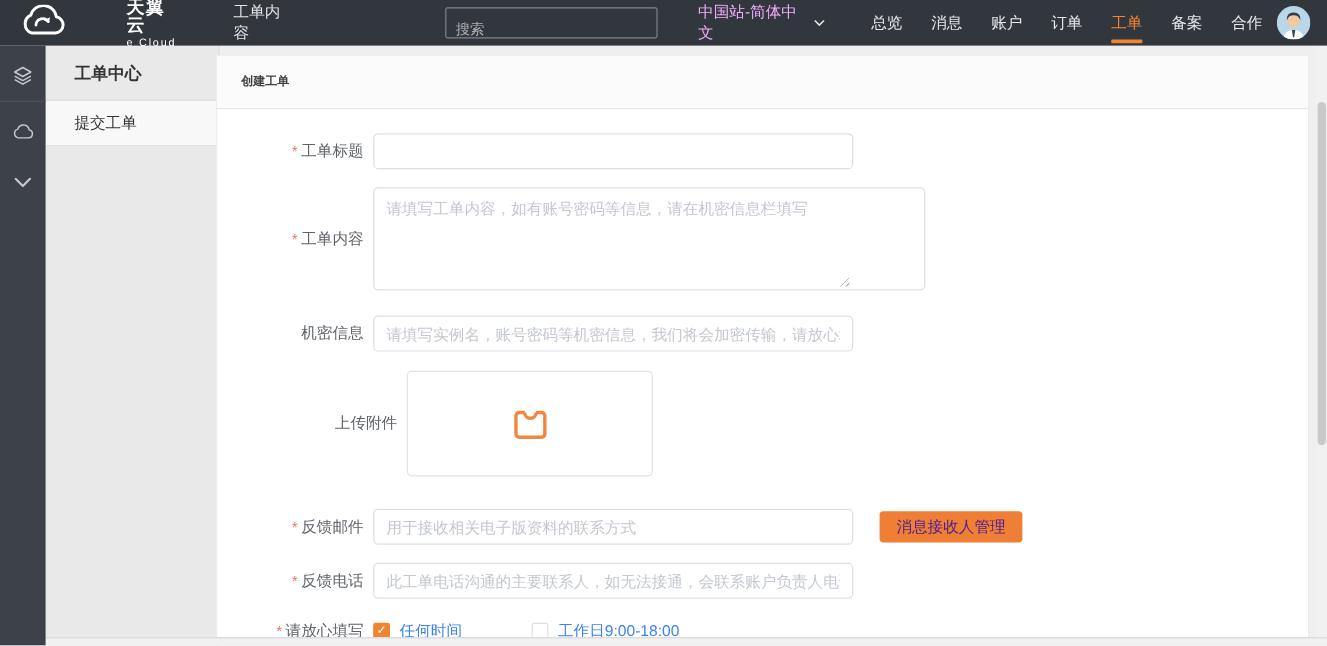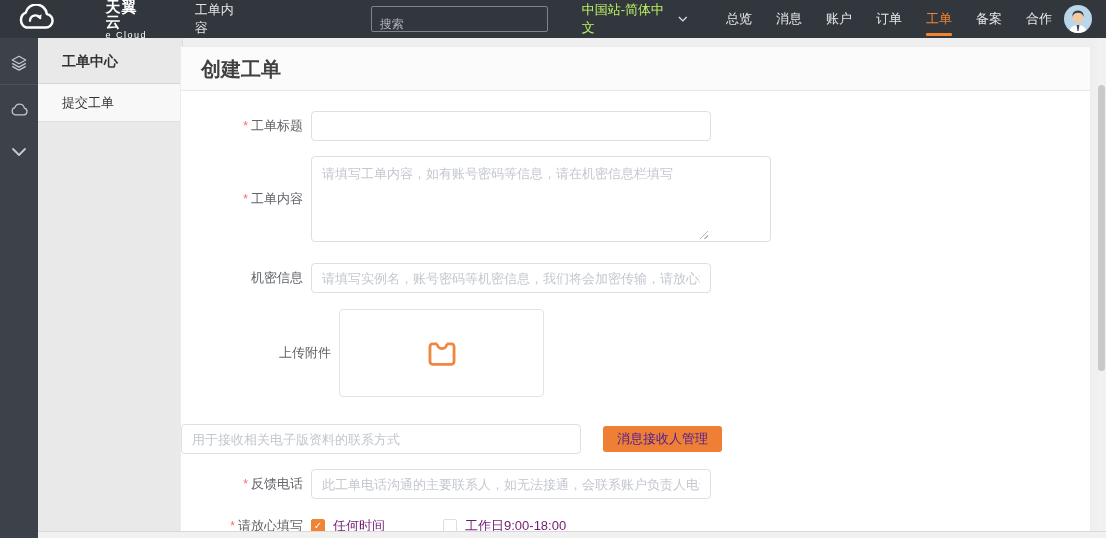--- a/index.html
+++ b/index.html
@@ -26,21 +26,21 @@
     border-radius:2px; display:flex; align-items:flex-end; background:transparent;
   }
   .search-input {
     flex:1; background:transparent; border:none; outline:none;
     color:#d5d8db; font-size:12px; padding:0 8px;
     font-family:"Liberation Sans","DejaVu Sans",sans-serif;
   }
   .search-input::placeholder { color:#aeb2b7; }
   .search-icon { width:14px; height:14px; margin-right:8px; cursor:pointer; }
 
-  .locale { margin-left:34px; color:#bef264; font-size:13px; display:flex; align-items:center; cursor:pointer; }
+  .locale { margin-left:34px; color:#f0abfc; font-size:13px; display:flex; align-items:center; cursor:pointer; }
   .locale svg { margin-left:5px; }
 
   .top-nav { display:flex; margin-left:26px; height:48px; align-items:center; }
   .nav-item {
     color:#e6e8ea; font-size:13px; margin:0 12px; cursor:pointer;
     position:relative; height:38px; line-height:38px; white-space:nowrap;
   }
   .nav-item.active { color:#f08433; }
   .nav-item.active::after {
     content:""; position:absolute; left:50%; transform:translateX(-50%);
@@ -73,21 +73,21 @@
   .side-item.active { background:#f8f8f8; color:#333; }
 
   
   .main {
     position:absolute; left:172px; top:38px; width:925px; height:493px;
     overflow:hidden; padding:8px 6px 0 8px;
   }
   .card { background:#fff; border:1px solid #ececec; min-height:620px; }
   .card-header {
     height:44px; line-height:44px; padding-left:20px; background:#fbfbfb;
-    border-bottom:1px solid #e8e8e8; font-size:20px; font-weight:bold; color:#404040;
+    border-bottom:1px solid #e8e8e8; font-size:10px; font-weight:bold; color:#404040;
   }
   .form { padding-top:20px; }
   .form-row { display:flex; align-items:center; }
   .flabel {
     width:130px; padding-right:8px; text-align:right; font-size:13px; color:#5f6368;
     flex-shrink:0; line-height:20px;
   }
   .req { color:#f56c6c; margin-right:3px; font-size:12px; }
 
   .tinput {
@@ -122,21 +122,21 @@
 
   .options { display:flex; align-items:center; }
   .cb-group { display:flex; align-items:center; cursor:pointer; }
   .cb-group + .cb-group { margin-left:58px; }
   .cb {
     width:14px; height:14px; border:1px solid #dcdfe6; border-radius:2px; background:#fff;
     display:inline-flex; align-items:center; justify-content:center; margin-right:8px;
   }
   .cb.checked { background:#f08433; border-color:#f08433; }
   .cb .tick { color:#fff; font-size:10px; line-height:1; }
-  .cb-label { font-size:13px; color:#701a75; }
+  .cb-label { font-size:13px; color:#3b82f6; }
 
   
   .row-title   { margin-bottom:15px; }
   .row-content { margin-bottom:21px; }
   .row-secret  { margin-bottom:16px; }
   .row-upload  { margin-bottom:27px;padding-left:28px; }
   .row-email   { margin-bottom:15px; }
   .row-phone   { margin-bottom:17px; }
 
   
@@ -268,20 +268,23 @@
         <div class="upload-box">
           <svg width="36" height="34" viewBox="0 0 25 24">
             <rect x="4" y="5.5" width="17" height="14.5" rx="2" fill="none" stroke="#ef8740" stroke-width="2"></rect>
             <circle cx="12.5" cy="5.5" r="3.4" fill="#ffffff"></circle>
             <path d="M9.1 5.5 a3.4 3.4 0 0 0 6.8 0" fill="none" stroke="#ef8740" stroke-width="2"></path>
           </svg>
         </div>
       </div>
 
       <div class="form-row row-email">
+        <label class="flabel">
+          <span class="req">*</span><span>反馈邮件</span>
+        </label>
         <input class="tinput" type="text" placeholder="用于接收相关电子版资料的联系方式" style="">
         <button class="manage-btn">消息接收人管理</button>
       </div>
 
       <div class="form-row row-phone">
         <label class="flabel">
           <span class="req">*</span><span>反馈电话</span>
         </label>
         <input class="tinput" type="text" placeholder="此工单电话沟通的主要联系人，如无法接通，会联系账户负责人电话" style="">
       </div>

